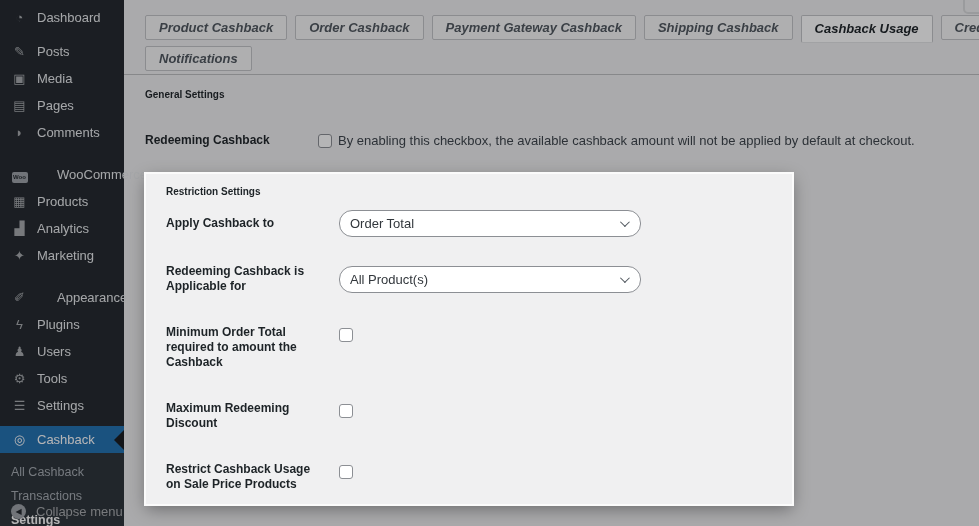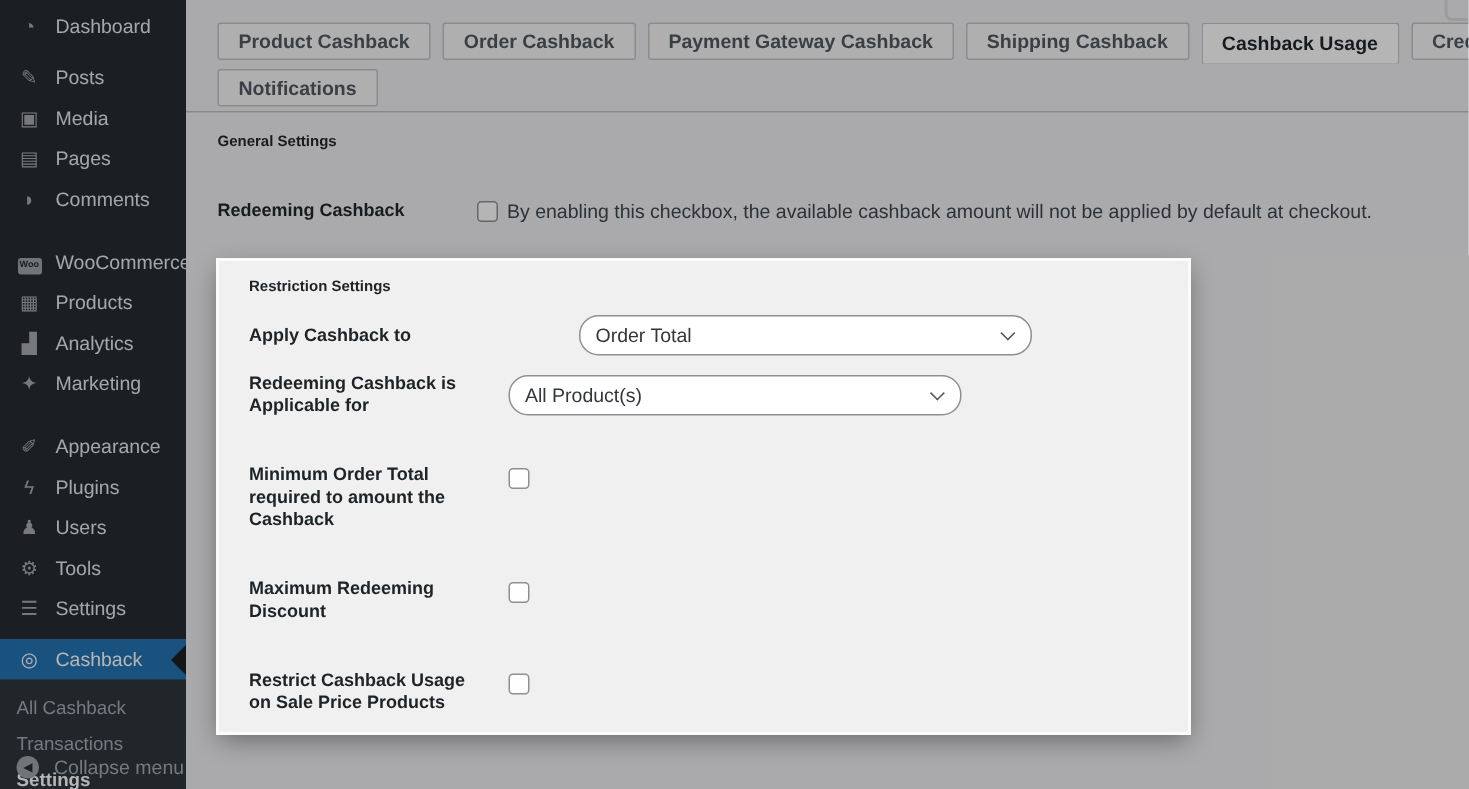--- a/index.html
+++ b/index.html
@@ -15,21 +15,21 @@
     background:#23282d; color:#e2e4e7; z-index:1;
   }
   .menu { padding-top:4px; }
   .mi {
     position:relative; display:flex; align-items:center;
     height:27px; padding-left:11px; cursor:pointer; font-size:13px; color:#e8eaec;
   }
   .mi .ic {
     width:17px; margin-right:9px; text-align:center; font-size:13px; color:#a7aaad; flex:0 0 17px;
   }
-  .mi.sep { margin-top:15px; }
+  .mi.sep { margin-top:15px;gap:20px; }
   .mi.sep-sm { margin-top:7px; }
   .mi.active { background:#2271b1; color:#fff; }
   .mi.active .ic { color:#fff; }
   .mi.active::after {
     content:""; position:absolute; right:0; top:50%; margin-top:-10px;
     border-top:10px solid transparent; border-bottom:10px solid transparent;
     border-right:10px solid #171b1f;
   }
   .woo-badge {
     display:inline-block; width:16px; height:11px; background:#9ea3a8; color:#23282d;
@@ -44,21 +44,21 @@
   }
   .collapse .circ {
     width:15px; height:15px; border-radius:50%; background:#9ea3a8; color:#23282d;
     display:inline-flex; align-items:center; justify-content:center;
     font-size:8px; margin-right:10px;
   }
 
   
   .main { position:absolute; left:124px; top:0; width:855px; height:526px; background:#f0f0f1; }
 
-  .tabs-wrap { padding:15px 18px 0 21px; border-bottom:1px solid #bdbfc1; }
+  .tabs-wrap { padding:15px 18px 0 21px; border-bottom:1px solid #bdbfc1;font-style:italic; }
   .tab-row { display:flex; flex-wrap:nowrap; }
   .tab-row + .tab-row { margin-top:3px; }
   .tab {
     background:#f6f7f7; border:1px solid #c3c4c7; border-radius:2px;
     color:#50575e; font-weight:bold; font-size:13px; padding:4px 13px;
     margin-right:8px; margin-bottom:3px; white-space:nowrap; cursor:pointer;
   }
   .tab.active { background:#ffffff; color:#1d2327; padding-top:5px; padding-bottom:6px; margin-bottom:0; border-bottom-color:#e3e4e5; }
 
   .content { padding:0 20px 0 21px; }
@@ -75,22 +75,22 @@
     flex:0 0 14px; cursor:pointer;
   }
   .desc { margin-left:6px; color:#3c434a; font-size:13px; }
 
   
   .panel {
     position:relative; z-index:50; margin-top:26px; margin-left:1px; width:646px;
     background:#f0f0f1; padding:12px 20px 12px 20px;
     box-shadow:0 0 0 2px #fbfbfb, 0 5px 16px rgba(0,0,0,0.38);
   }
-  .panel .frow { margin-top:11px; }
-  .panel .frow.first { margin-top:13px;gap:47px; }
+  .panel .frow { margin-top:27px; }
+  .panel .frow.first { margin-top:13px; }
   .panel .frow.gap { margin-top:31px; }
   .select {
     width:302px; height:27px; background:#fff; border:1px solid #8c8f94; border-radius:13px;
     display:flex; align-items:center; justify-content:space-between;
     padding:0 13px 0 10px; color:#32373c; font-size:13px; cursor:pointer;
   }
   .chev {
     width:7px; height:7px; border-right:1.6px solid #50575e; border-bottom:1.6px solid #50575e;
     transform:rotate(45deg) translateY(-2px);
   }

